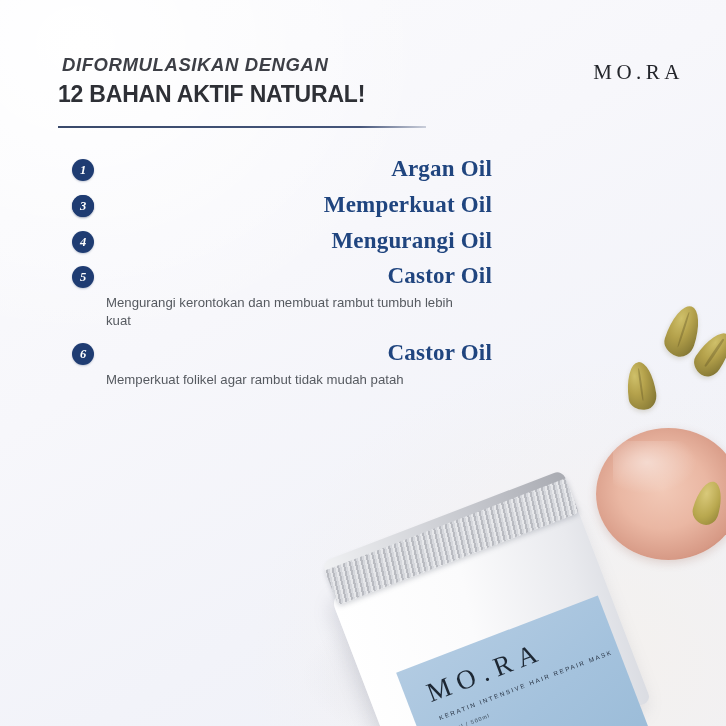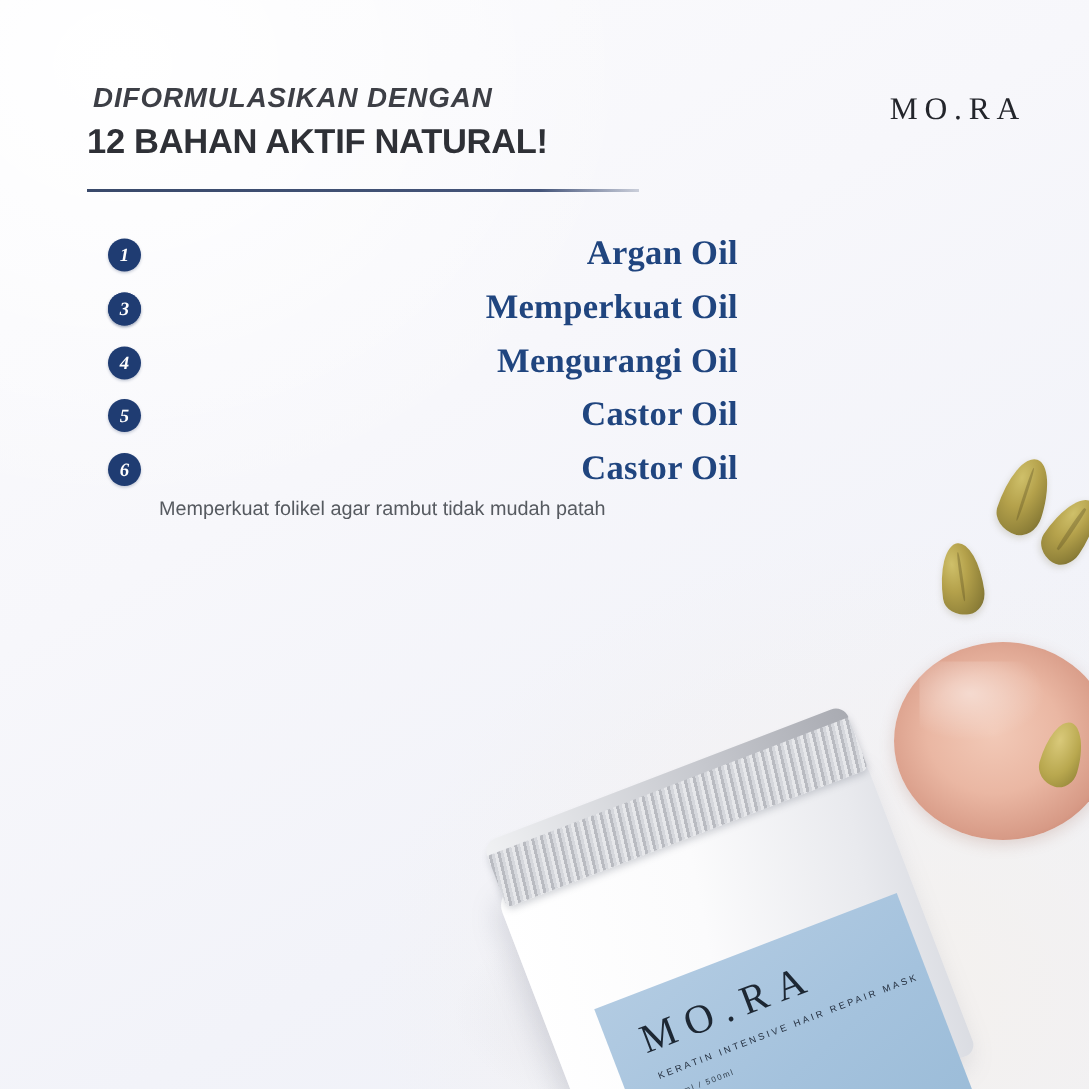--- a/index.html
+++ b/index.html
@@ -307,20 +307,21 @@
     </div>
 
     <div class="item">
       <span class="badge">4</span>
       <h2 class="item-title">Mengurangi Oil</h2>
     </div>
 
     <div class="item">
       <span class="badge">5</span>
       <h2 class="item-title">Castor Oil</h2>
+      <p class="item-desc">Mengurangi kerontokan dan membuat rambut tumbuh lebih kuat</p>
     </div>
 
     <div class="item">
       <span class="badge">6</span>
       <h2 class="item-title">Castor Oil</h2>
       <p class="item-desc">Memperkuat folikel agar rambut tidak mudah patah</p>
     </div>
 
   </div>
 

